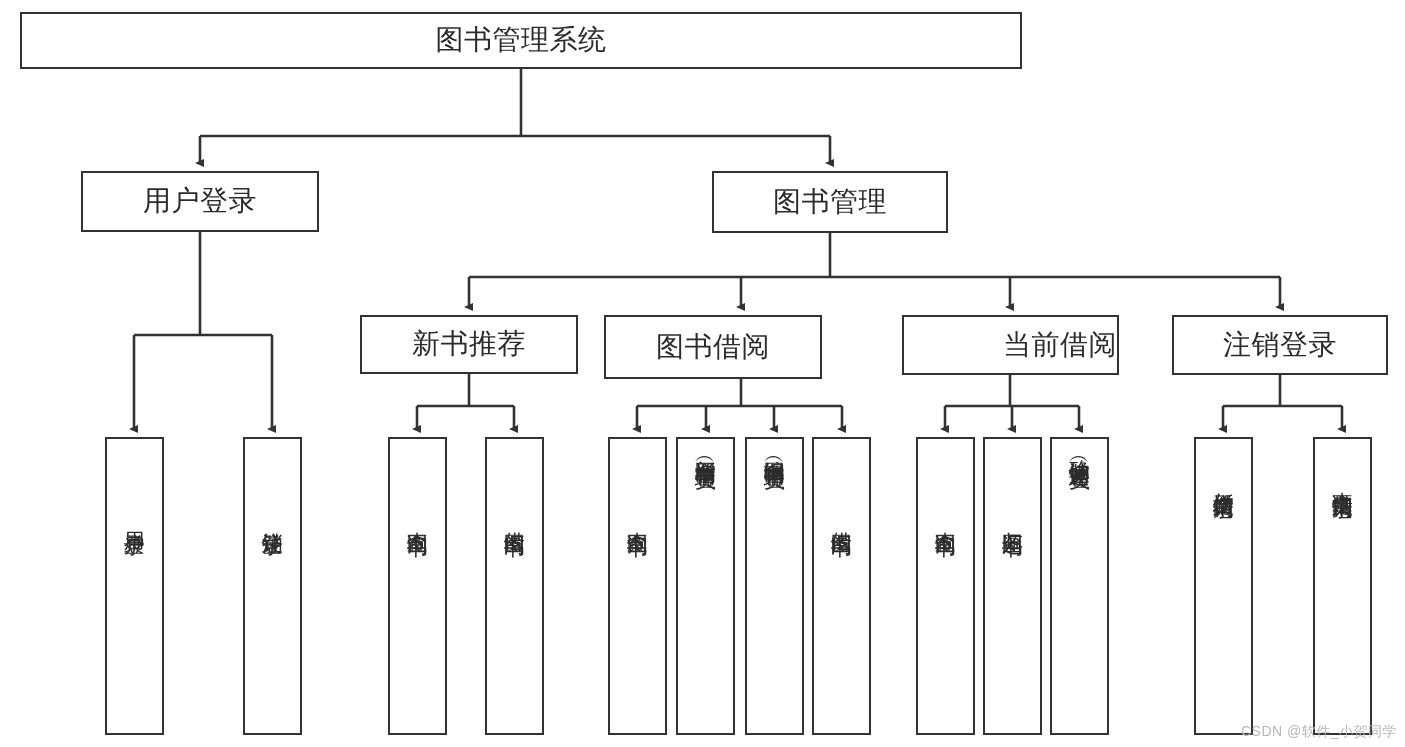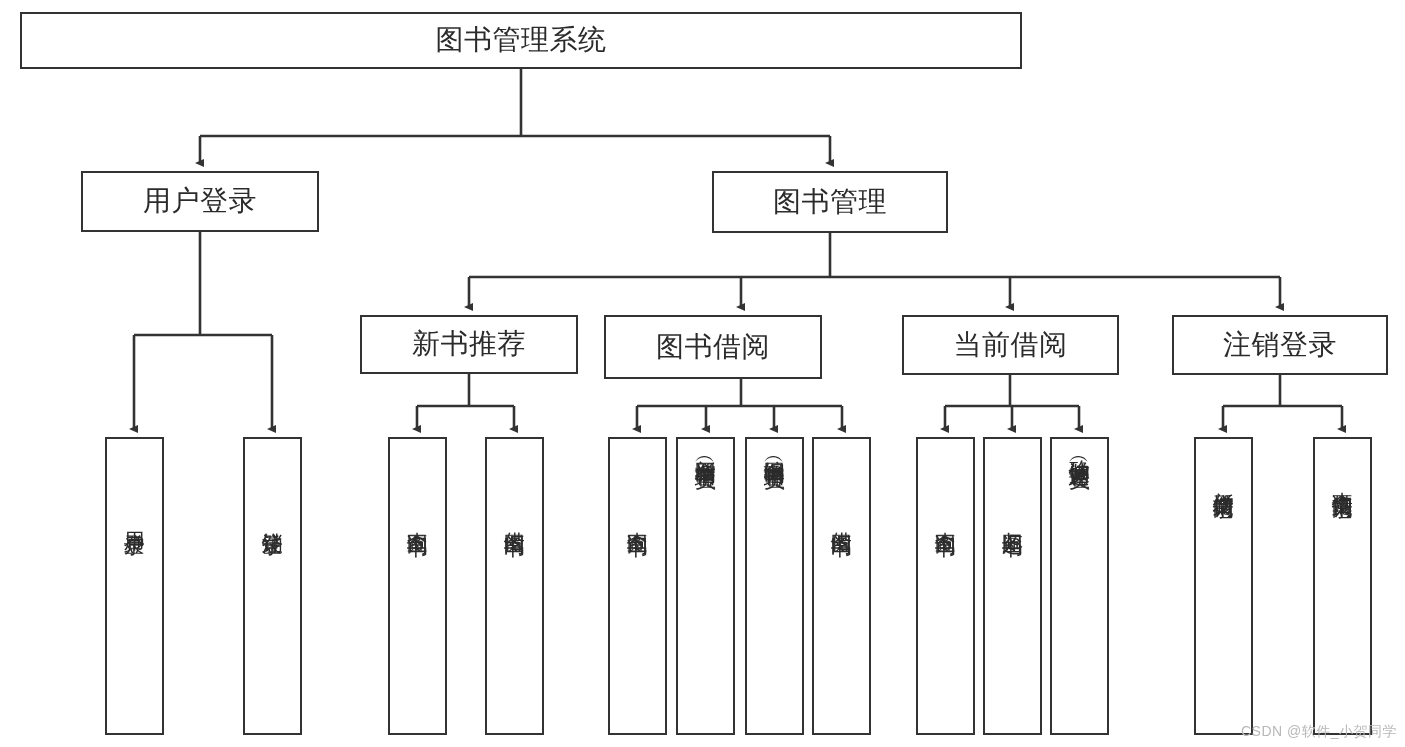--- a/index.html
+++ b/index.html
@@ -133,21 +133,21 @@
   </div>
 
   <div class="node" style="left:360px; top:315px; width:218px; height:59px;">
     <span class="label">新书推荐</span>
   </div>
 
   <div class="node" style="left:604px; top:315px; width:218px; height:64px;">
     <span class="label">图书借阅</span>
   </div>
 
-  <div class="node" style="left:902px; top:315px; width:217px; height:60px;">
+  <div class="node" style="left:902px; top:315px; width:217px; height:60px;justify-content:flex-end;">
     <span class="label">当前借阅</span>
   </div>
 
   <div class="node" style="left:1172px; top:315px; width:216px; height:60px;">
     <span class="label">注销登录</span>
   </div>
 
   <div class="node vertical" style="left:105px; top:437px; width:59px; height:298px; padding-top:76px;">
     <span class="label">用户登录</span>
   </div>

